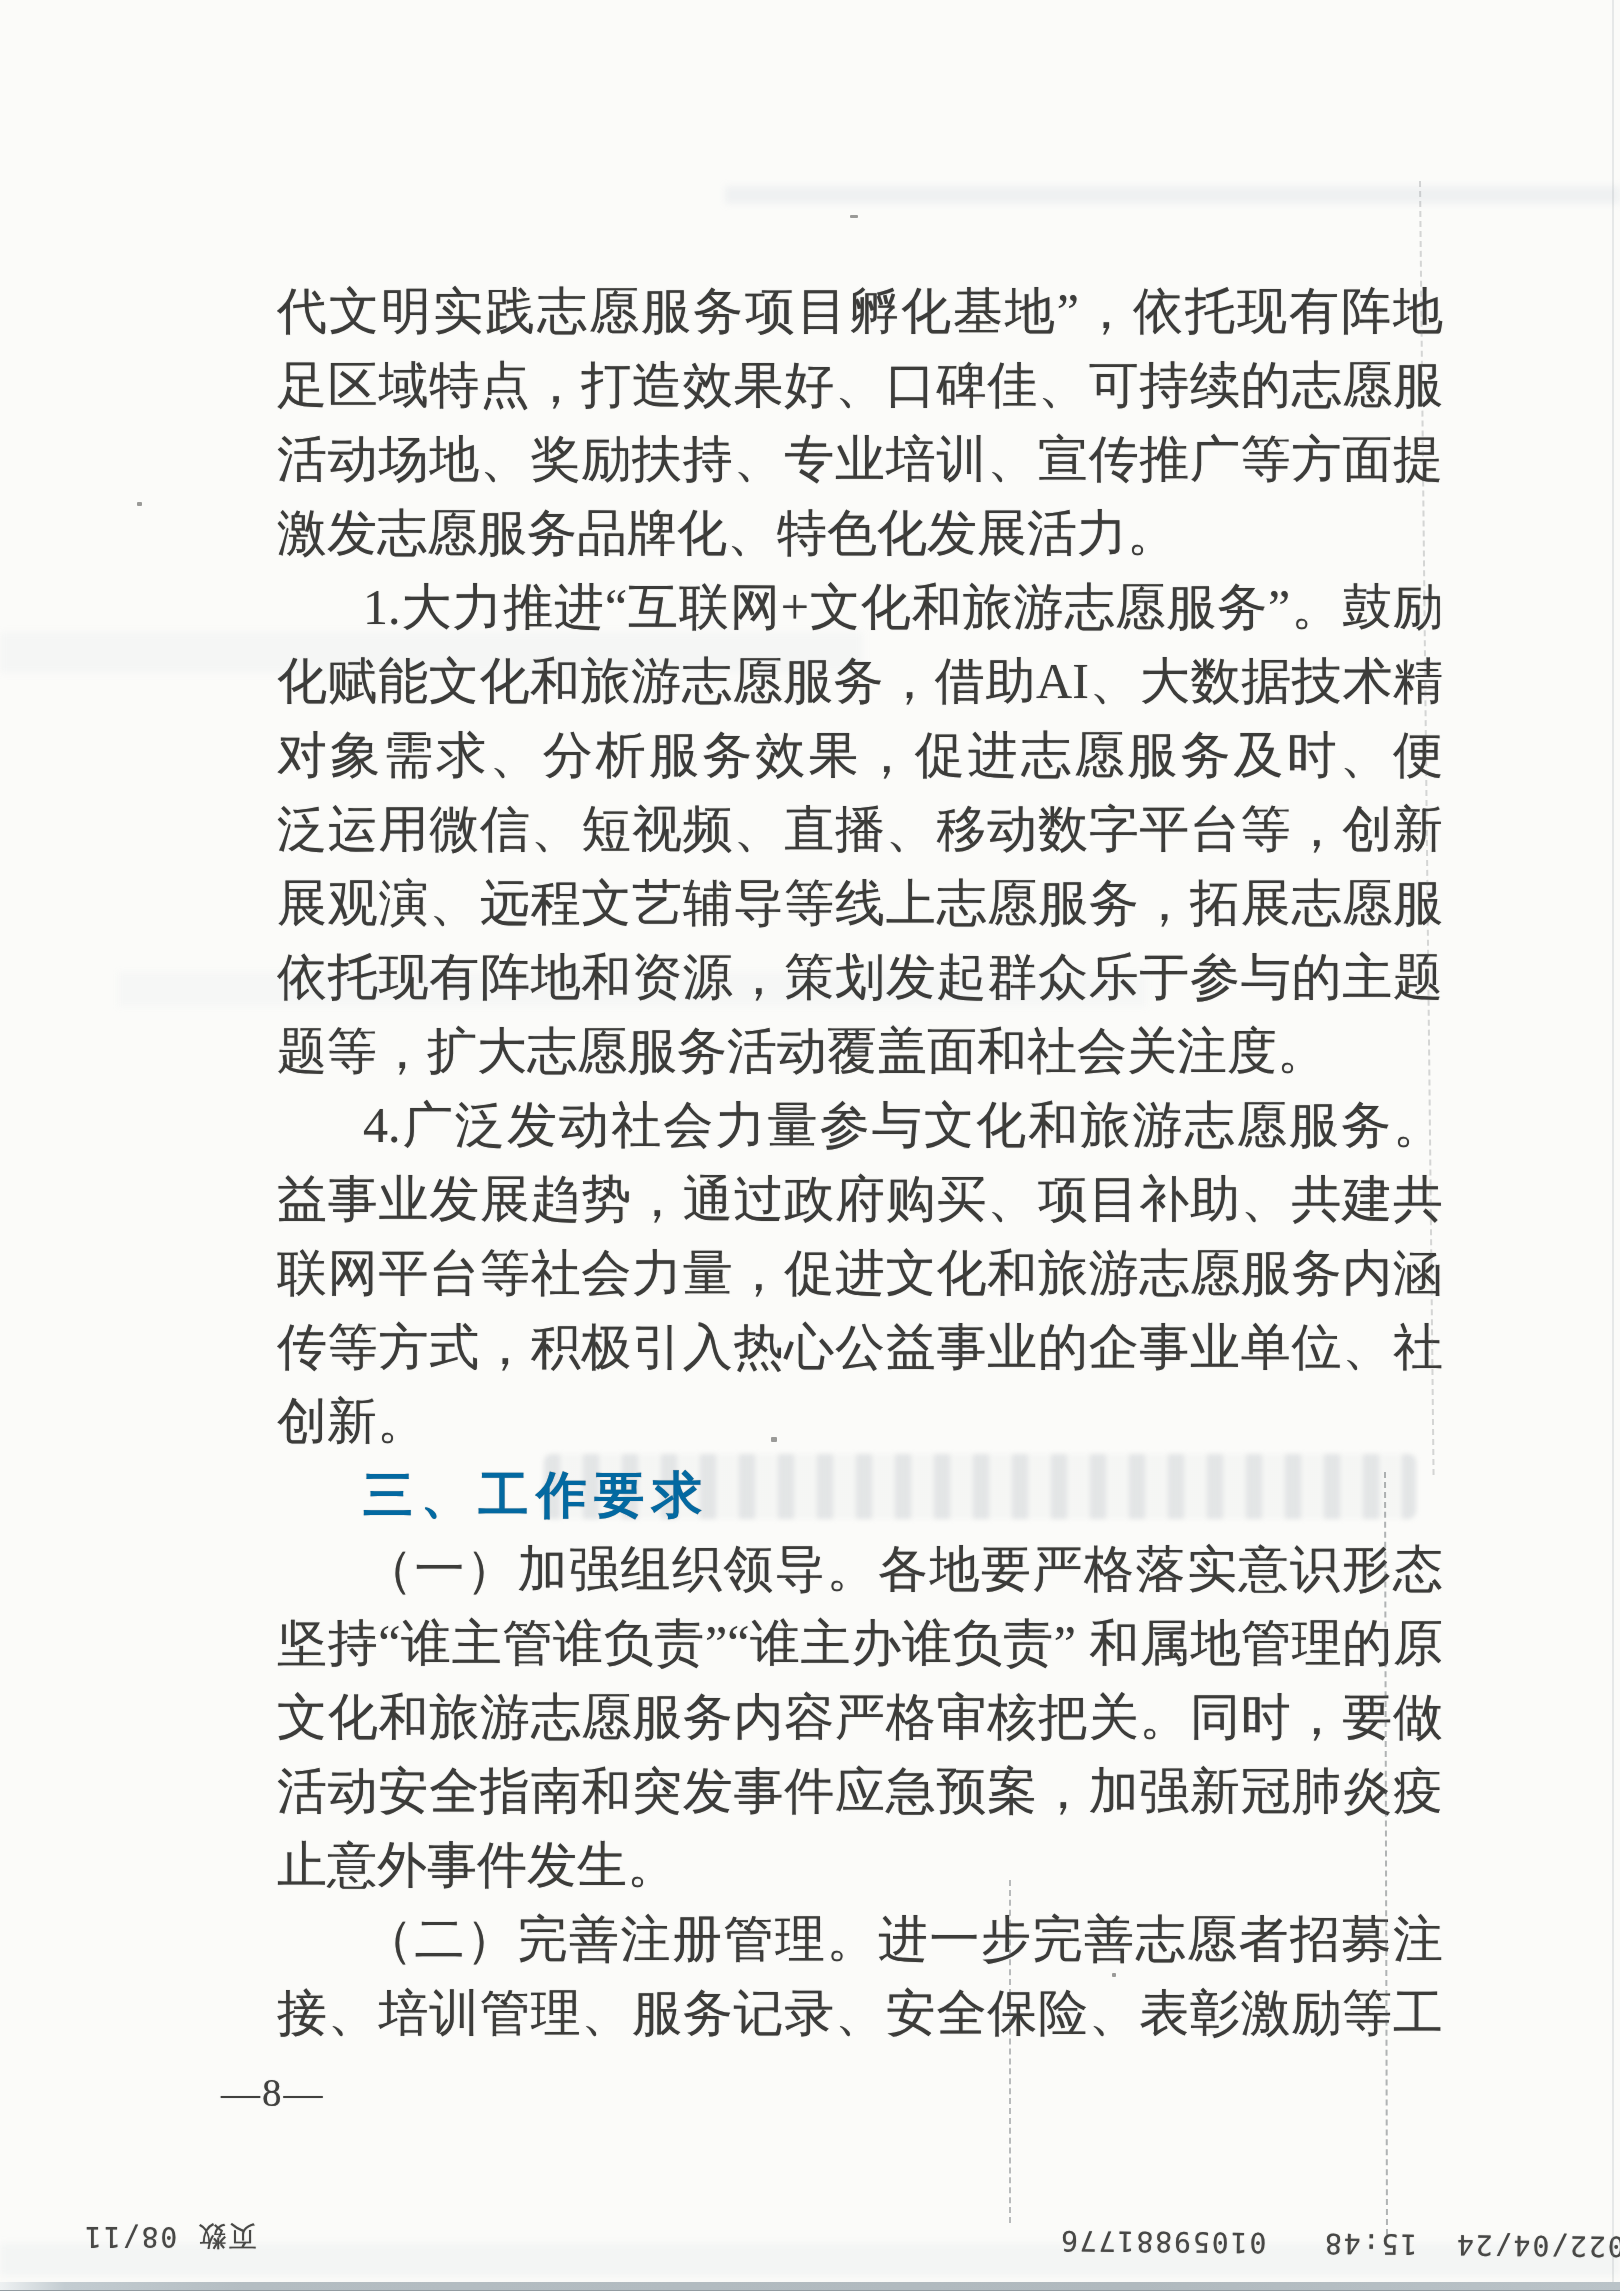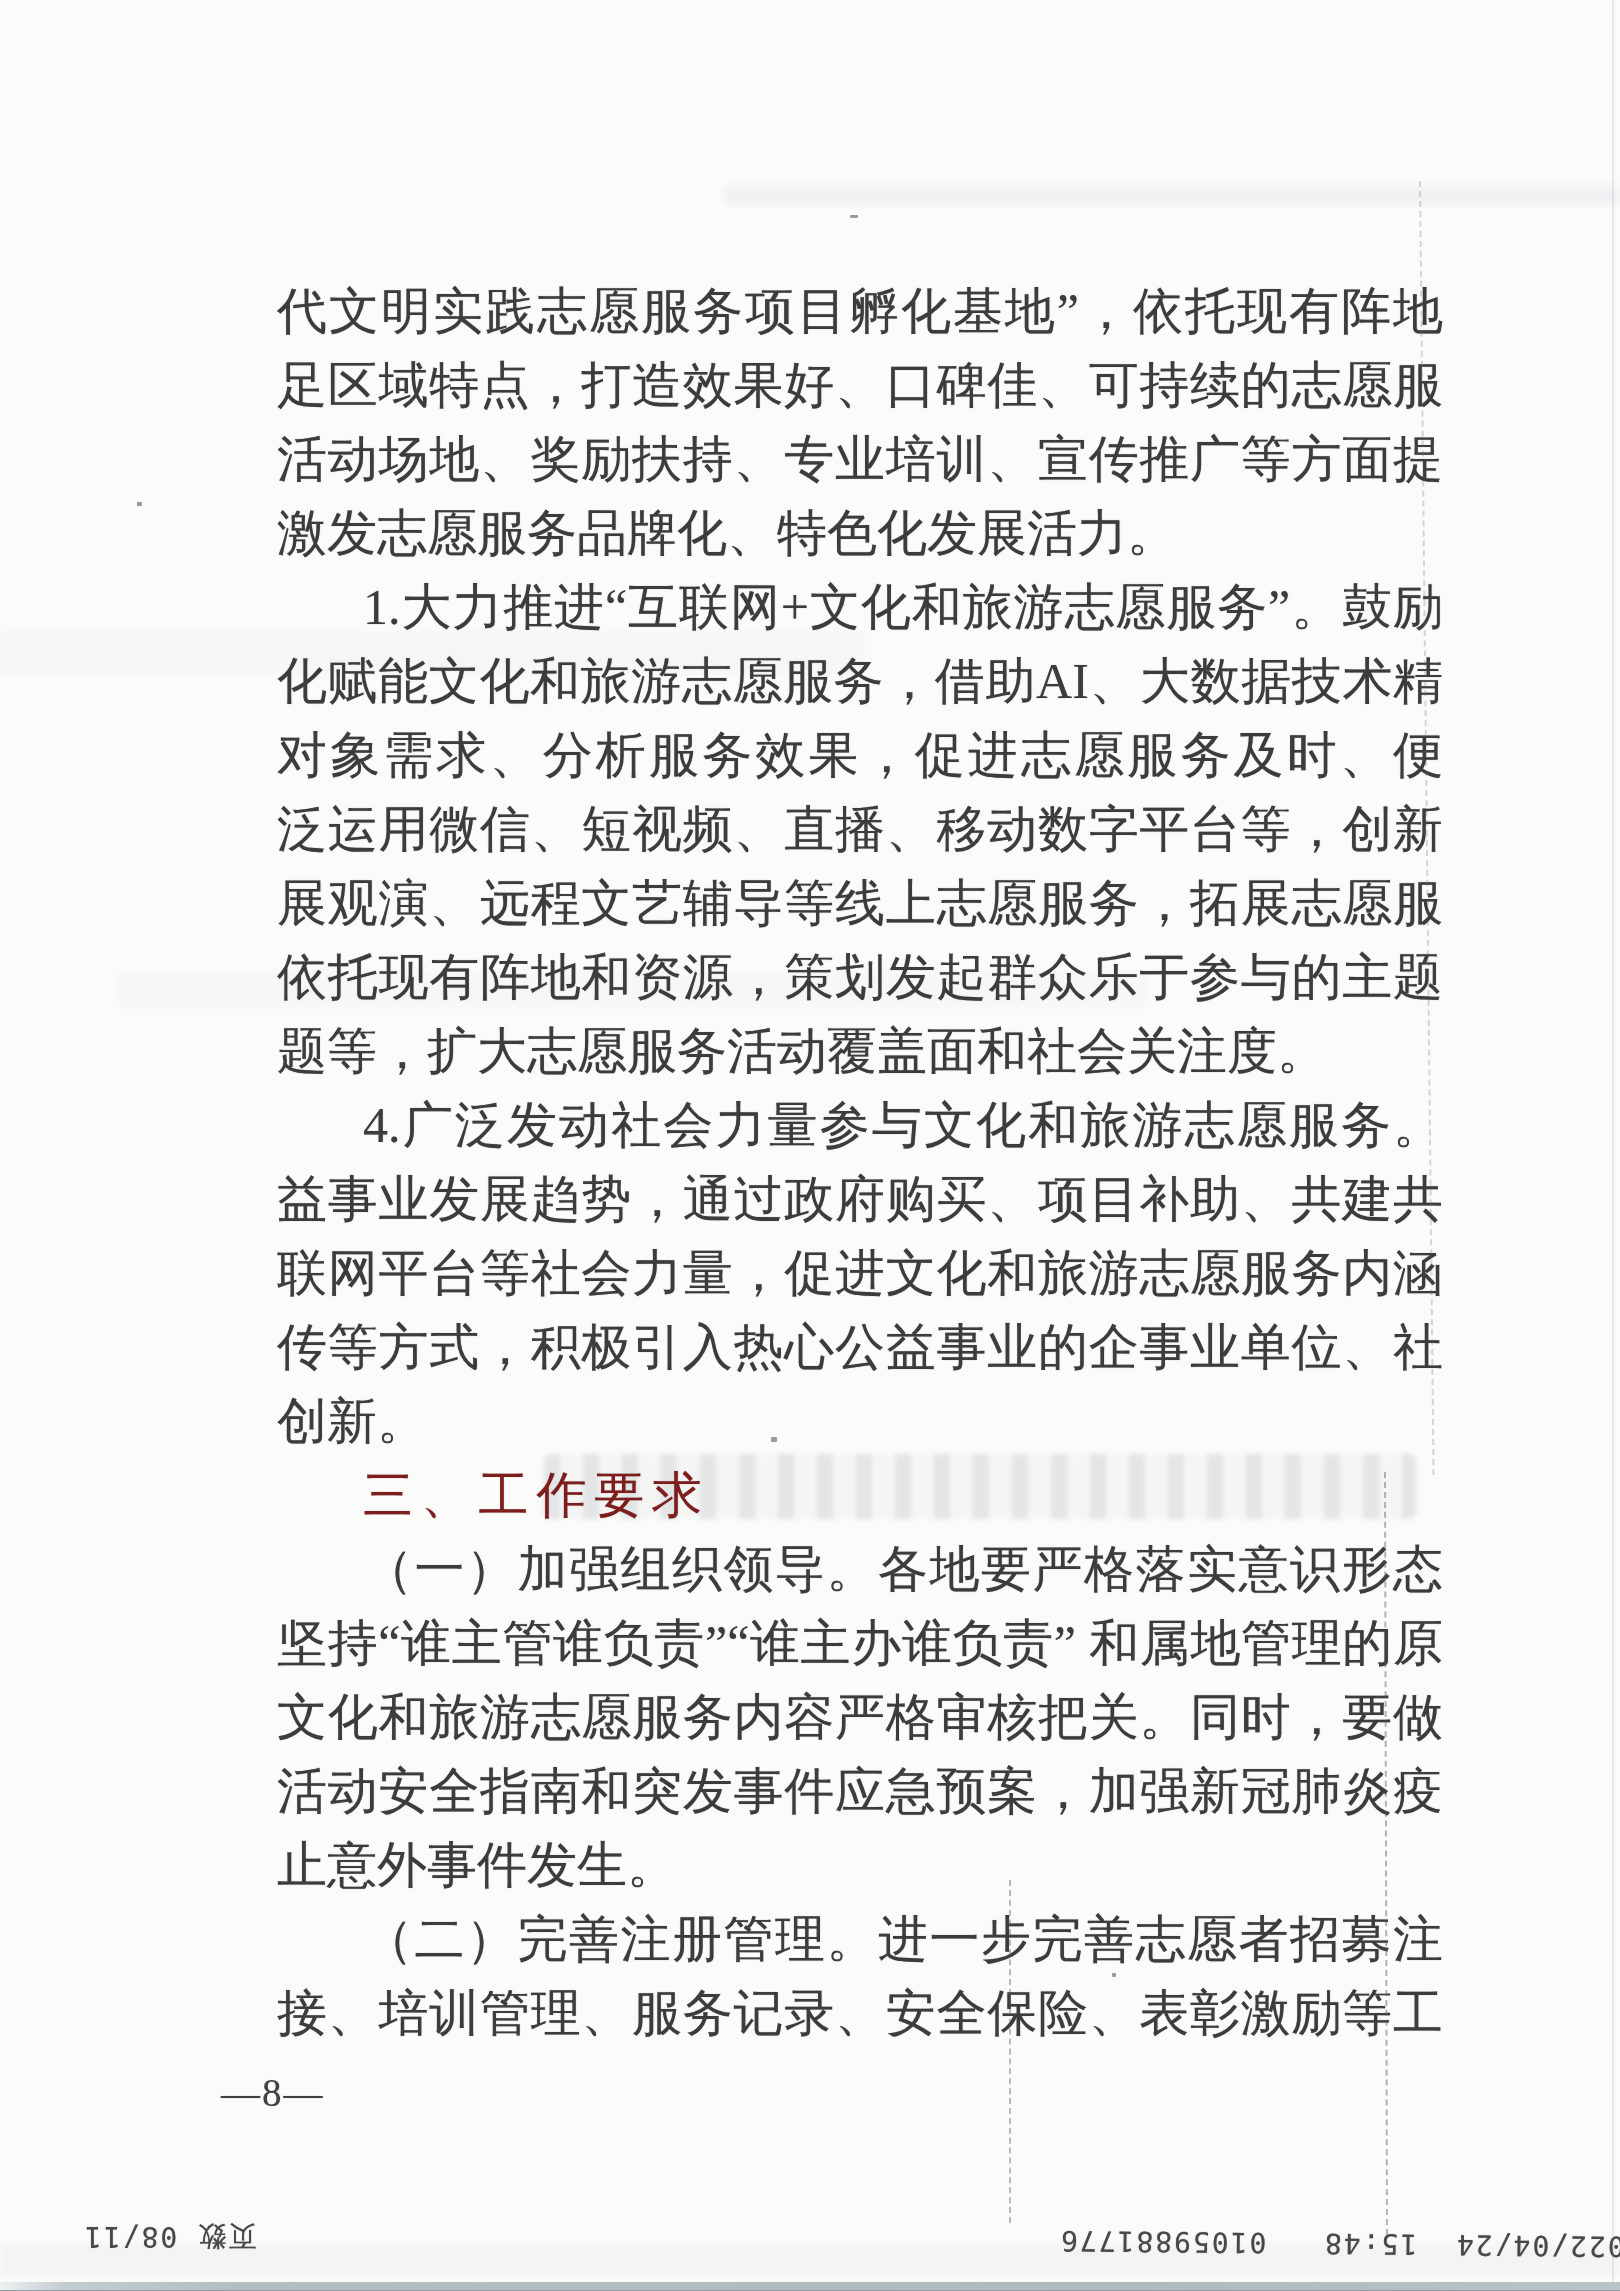--- a/index.html
+++ b/index.html
@@ -28,23 +28,23 @@
   .textblock{position:absolute;left:277px;top:274px;width:1166px;}
   .line{
     font-size:50px;line-height:74px;height:74px;overflow:hidden;
     color:#3c3c3a;
     text-shadow:0 0 1px rgba(70,70,68,0.55);
     text-align:justify;text-align-last:justify;
   }
   .line.left{text-align:center;text-align-last:left;}
   .line.ind{padding-left:86px;}
   .line.bold{
-    font-weight:normal;letter-spacing:7.8px;
+    font-weight:bold;letter-spacing:7.8px;
     font-family:"Liberation Sans","DejaVu Sans",sans-serif;
-    color:#7f1d1d;
+    color:#0369a1;
   }
   .pagenum{
     position:absolute;left:221px;top:2070px;
     font-size:39px;color:#41413f;letter-spacing:2px;
     text-shadow:0 0 1px rgba(70,70,68,0.5);
   }
   
   .fax{
     position:absolute;
     transform:rotate(180deg);

